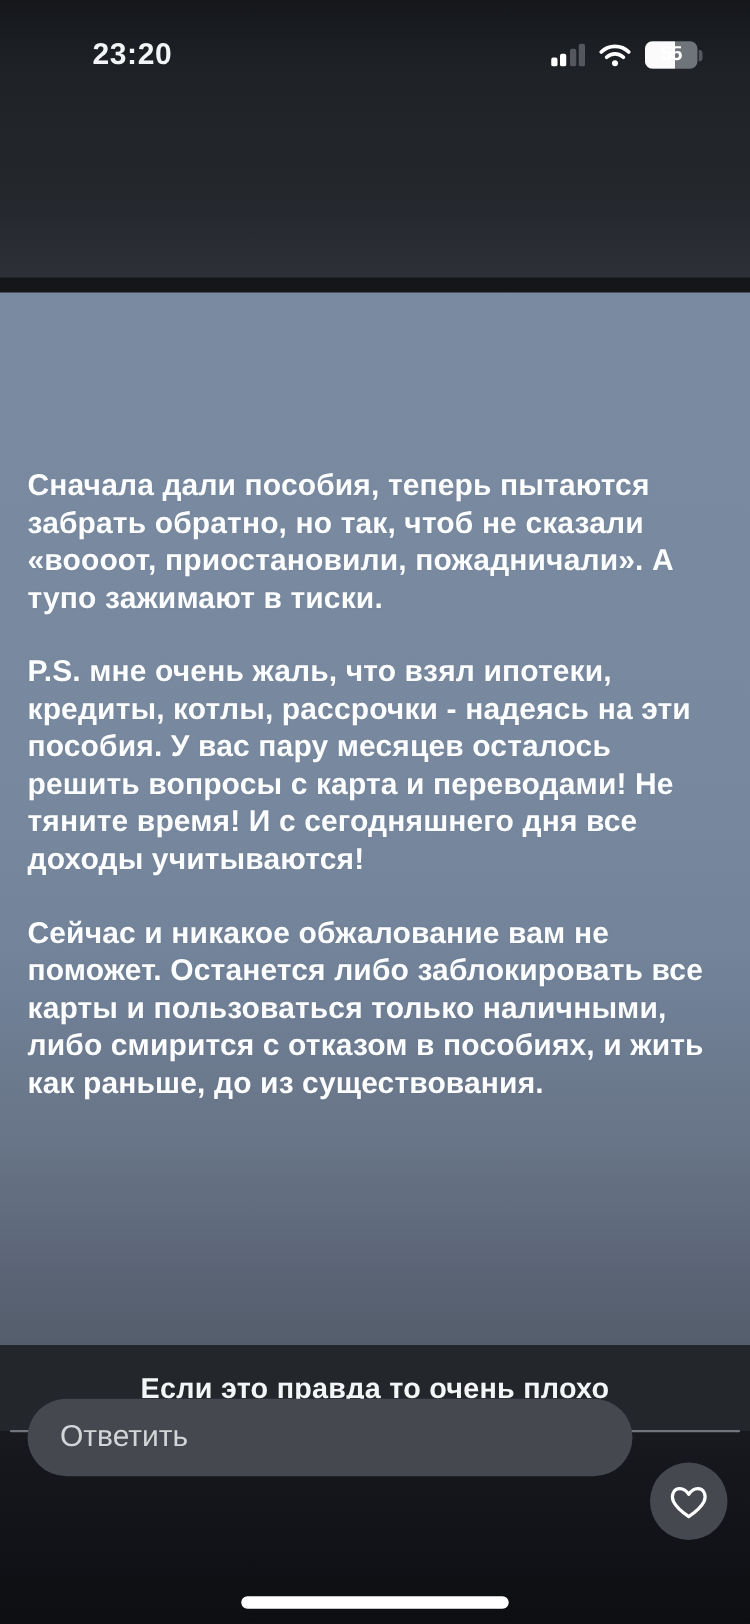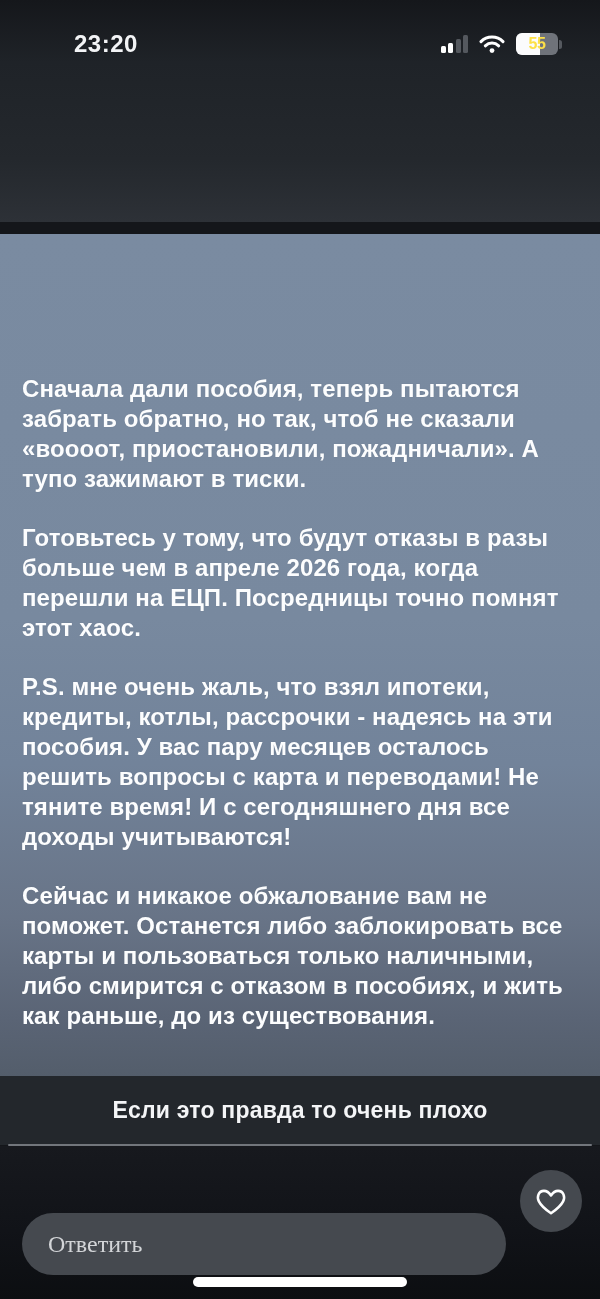--- a/index.html
+++ b/index.html
@@ -18,42 +18,42 @@
   .signal i { display: block; width: 5px; border-radius: 1.5px; }
   .signal i:nth-child(1) { height: 7px;  background: #ffffff; }
   .signal i:nth-child(2) { height: 10px; background: #ffffff; }
   .signal i:nth-child(3) { height: 14px; background: #54585e; }
   .signal i:nth-child(4) { height: 18px; background: #54585e; }
   .wifi svg { display: block; }
   .battery-wrap { display: flex; align-items: center; }
   .battery { position: relative; width: 42px; height: 22px; border-radius: 6px; background: #6f737a; overflow: hidden; }
   .battery-fill { position: absolute; left: 0; top: 0; bottom: 0; width: 58%; background: #fbfbfc; }
   .battery-num { position: absolute; inset: 0; display: flex; align-items: center; justify-content: center;
-    font-size: 16px; font-weight: 700; color: #fde047; letter-spacing: -0.5px; }
+    font-size: 16px; font-weight: 700; color: #ffffff; letter-spacing: -0.5px; }
   .battery-nub { width: 3px; height: 9px; margin-left: 1px; border-radius: 0 2.5px 2.5px 0; background: #55595f; }
 
   
   .story { position: absolute; top: 234px; left: 0; right: 0; height: 854px;
     background: linear-gradient(180deg, #7a8ba1 0%, #78899f 45%, #72839a 62%, #687487 80%, #5a6475 92%, #525c69 100%);
     padding: 140px 22px 0 22px; }
   .story p { color: #fcfdfe; font-size: 24px; line-height: 30px; font-weight: 600;
     letter-spacing: 0.1px; margin: 0 0 29px 0; text-shadow: 0 0 1px rgba(90,100,115,0.35); }
 
   
   .caption-bar { position: absolute; top: 1076px; left: 0; right: 0; height: 69px; background: #23272c;
     display: flex; align-items: center; justify-content: center; }
   .caption-text { color: #f4f5f7; font-size: 23px; font-weight: 600; letter-spacing: 0.2px; }
   .divider { position: absolute; top: 1144px; left: 8px; right: 8px; height: 2px; border-radius: 1px; background: #72767c; }
 
   
   .bottom-area { position: absolute; top: 1146px; left: 0; right: 0; bottom: 0;
     background: linear-gradient(180deg, #17191e 0%, #111318 55%, #0c0e11 100%); }
-  .reply-input { position: absolute; left: 22px; top: 1213px; width: 484px; height: 62px;
+  .reply-input { position: absolute; left: 22px; top: 1119px; width: 484px; height: 62px;
     border-radius: 31px; background: #45494f; border: none; outline: none;
-    color: #ffffff; font-size: 24px; padding: 0 26px; font-family: Liberation Serif, serif; }
+    color: #ffffff; font-size: 24px; padding: 0 26px; font-family: Liberation Sans, sans-serif; }
   .reply-input::placeholder { color: #d3d5d8; opacity: 1; }
   .like-button { position: absolute; left: 520px; top: 1170px; width: 62px; height: 62px;
     border-radius: 50%; background: #45494f; border: none; display: flex; align-items: center; justify-content: center;
     cursor: pointer; }
   .home-indicator { position: absolute; left: 193px; top: 1277px; width: 214px; height: 10px;
     border-radius: 5px; background: #ffffff; }
 </style>
 </head>
 <body>
 
@@ -82,21 +82,20 @@
           <span class="battery-fill"></span>
           <span class="battery-num">55</span>
         </span>
         <span class="battery-nub"></span>
       </span>
     </span>
   </div>
 
   <div class="story">
     <p>Сначала дали пособия, теперь пытаются забрать обратно, но так, чтоб не сказали «воооот, приостановили, пожадничали». А тупо зажимают в тиски.</p>
-    <p>Готовьтесь у тому, что будут отказы в разы больше чем в апреле 2026 года, когда перешли на ЕЦП. Посредницы точно помнят этот хаос.</p>
     <p>P.S. мне очень жаль, что взял ипотеки, кредиты, котлы, рассрочки - надеясь на эти пособия. У вас пару месяцев осталось решить вопросы с карта и переводами! Не тяните время! И с сегодняшнего дня все доходы учитываются!</p>
     <p>Сейчас и никакое обжалование вам не поможет. Останется либо заблокировать все карты и пользоваться только наличными, либо смирится с отказом в пособиях, и жить как раньше, до из существования.</p>
   </div>
 
   <div class="caption-bar">
     <span class="caption-text">Если это правда то очень плохо</span>
   </div>
   <div class="divider"></div>
 
   <div class="bottom-area"></div>

